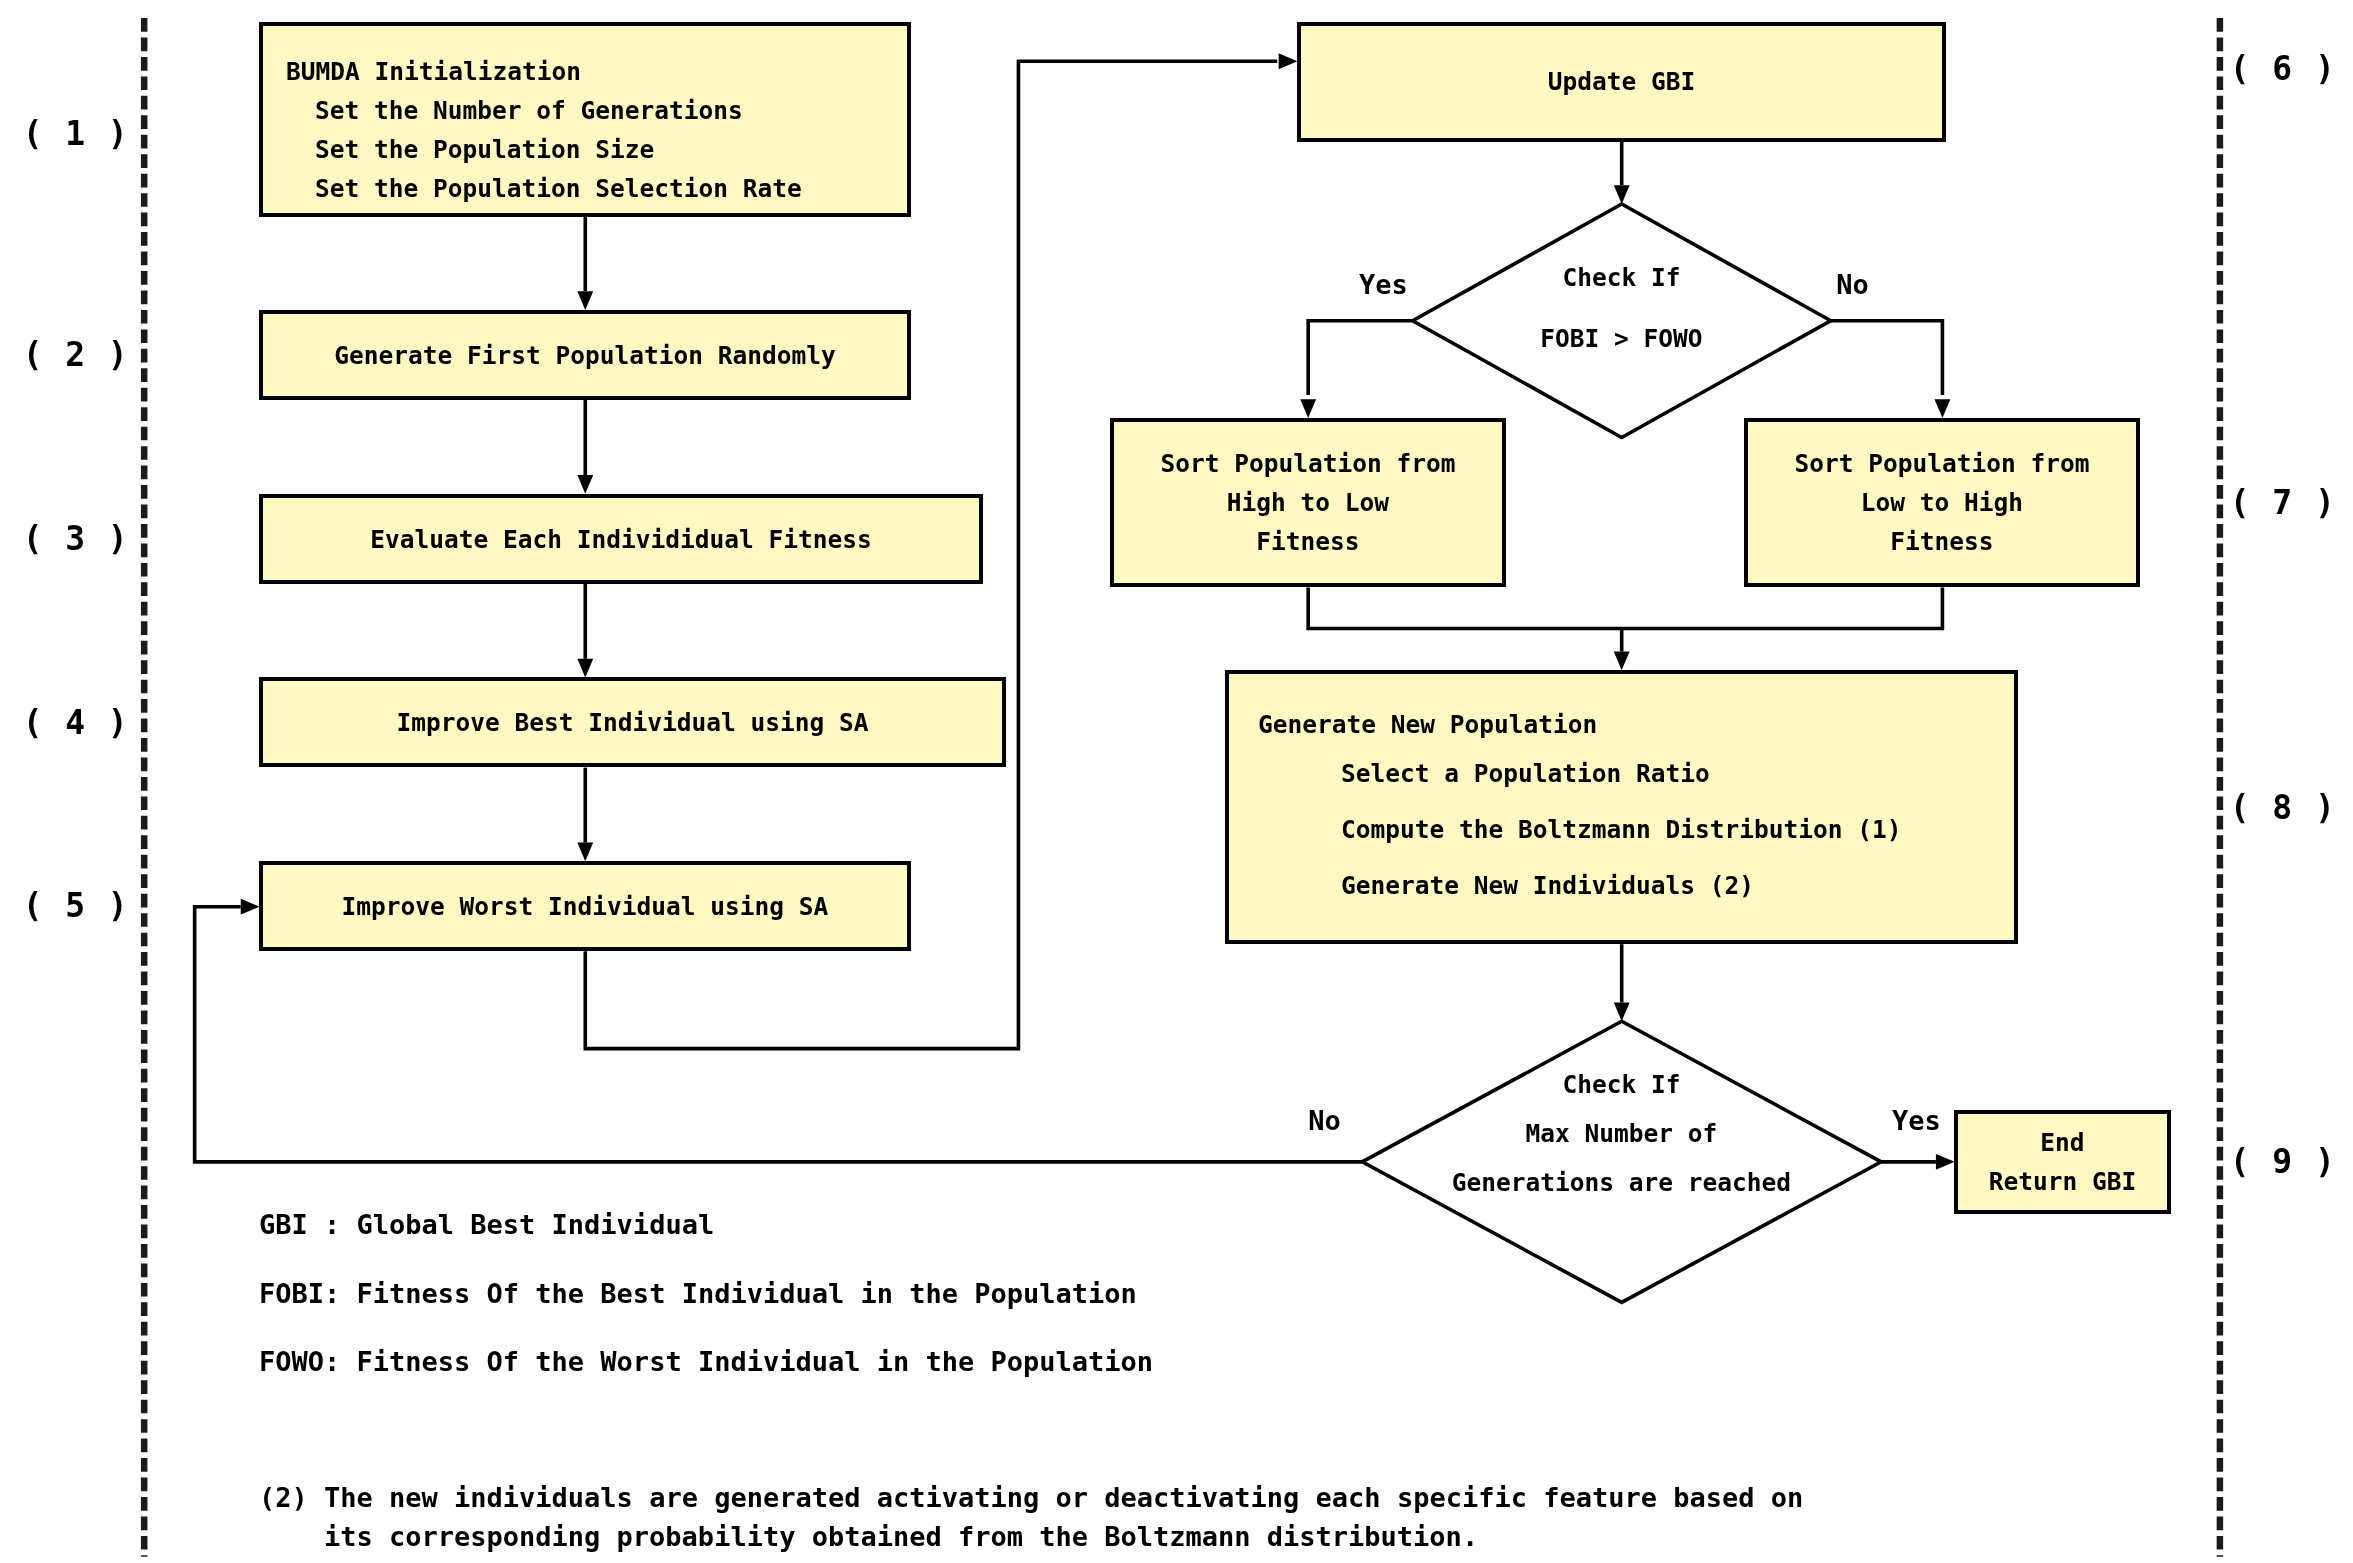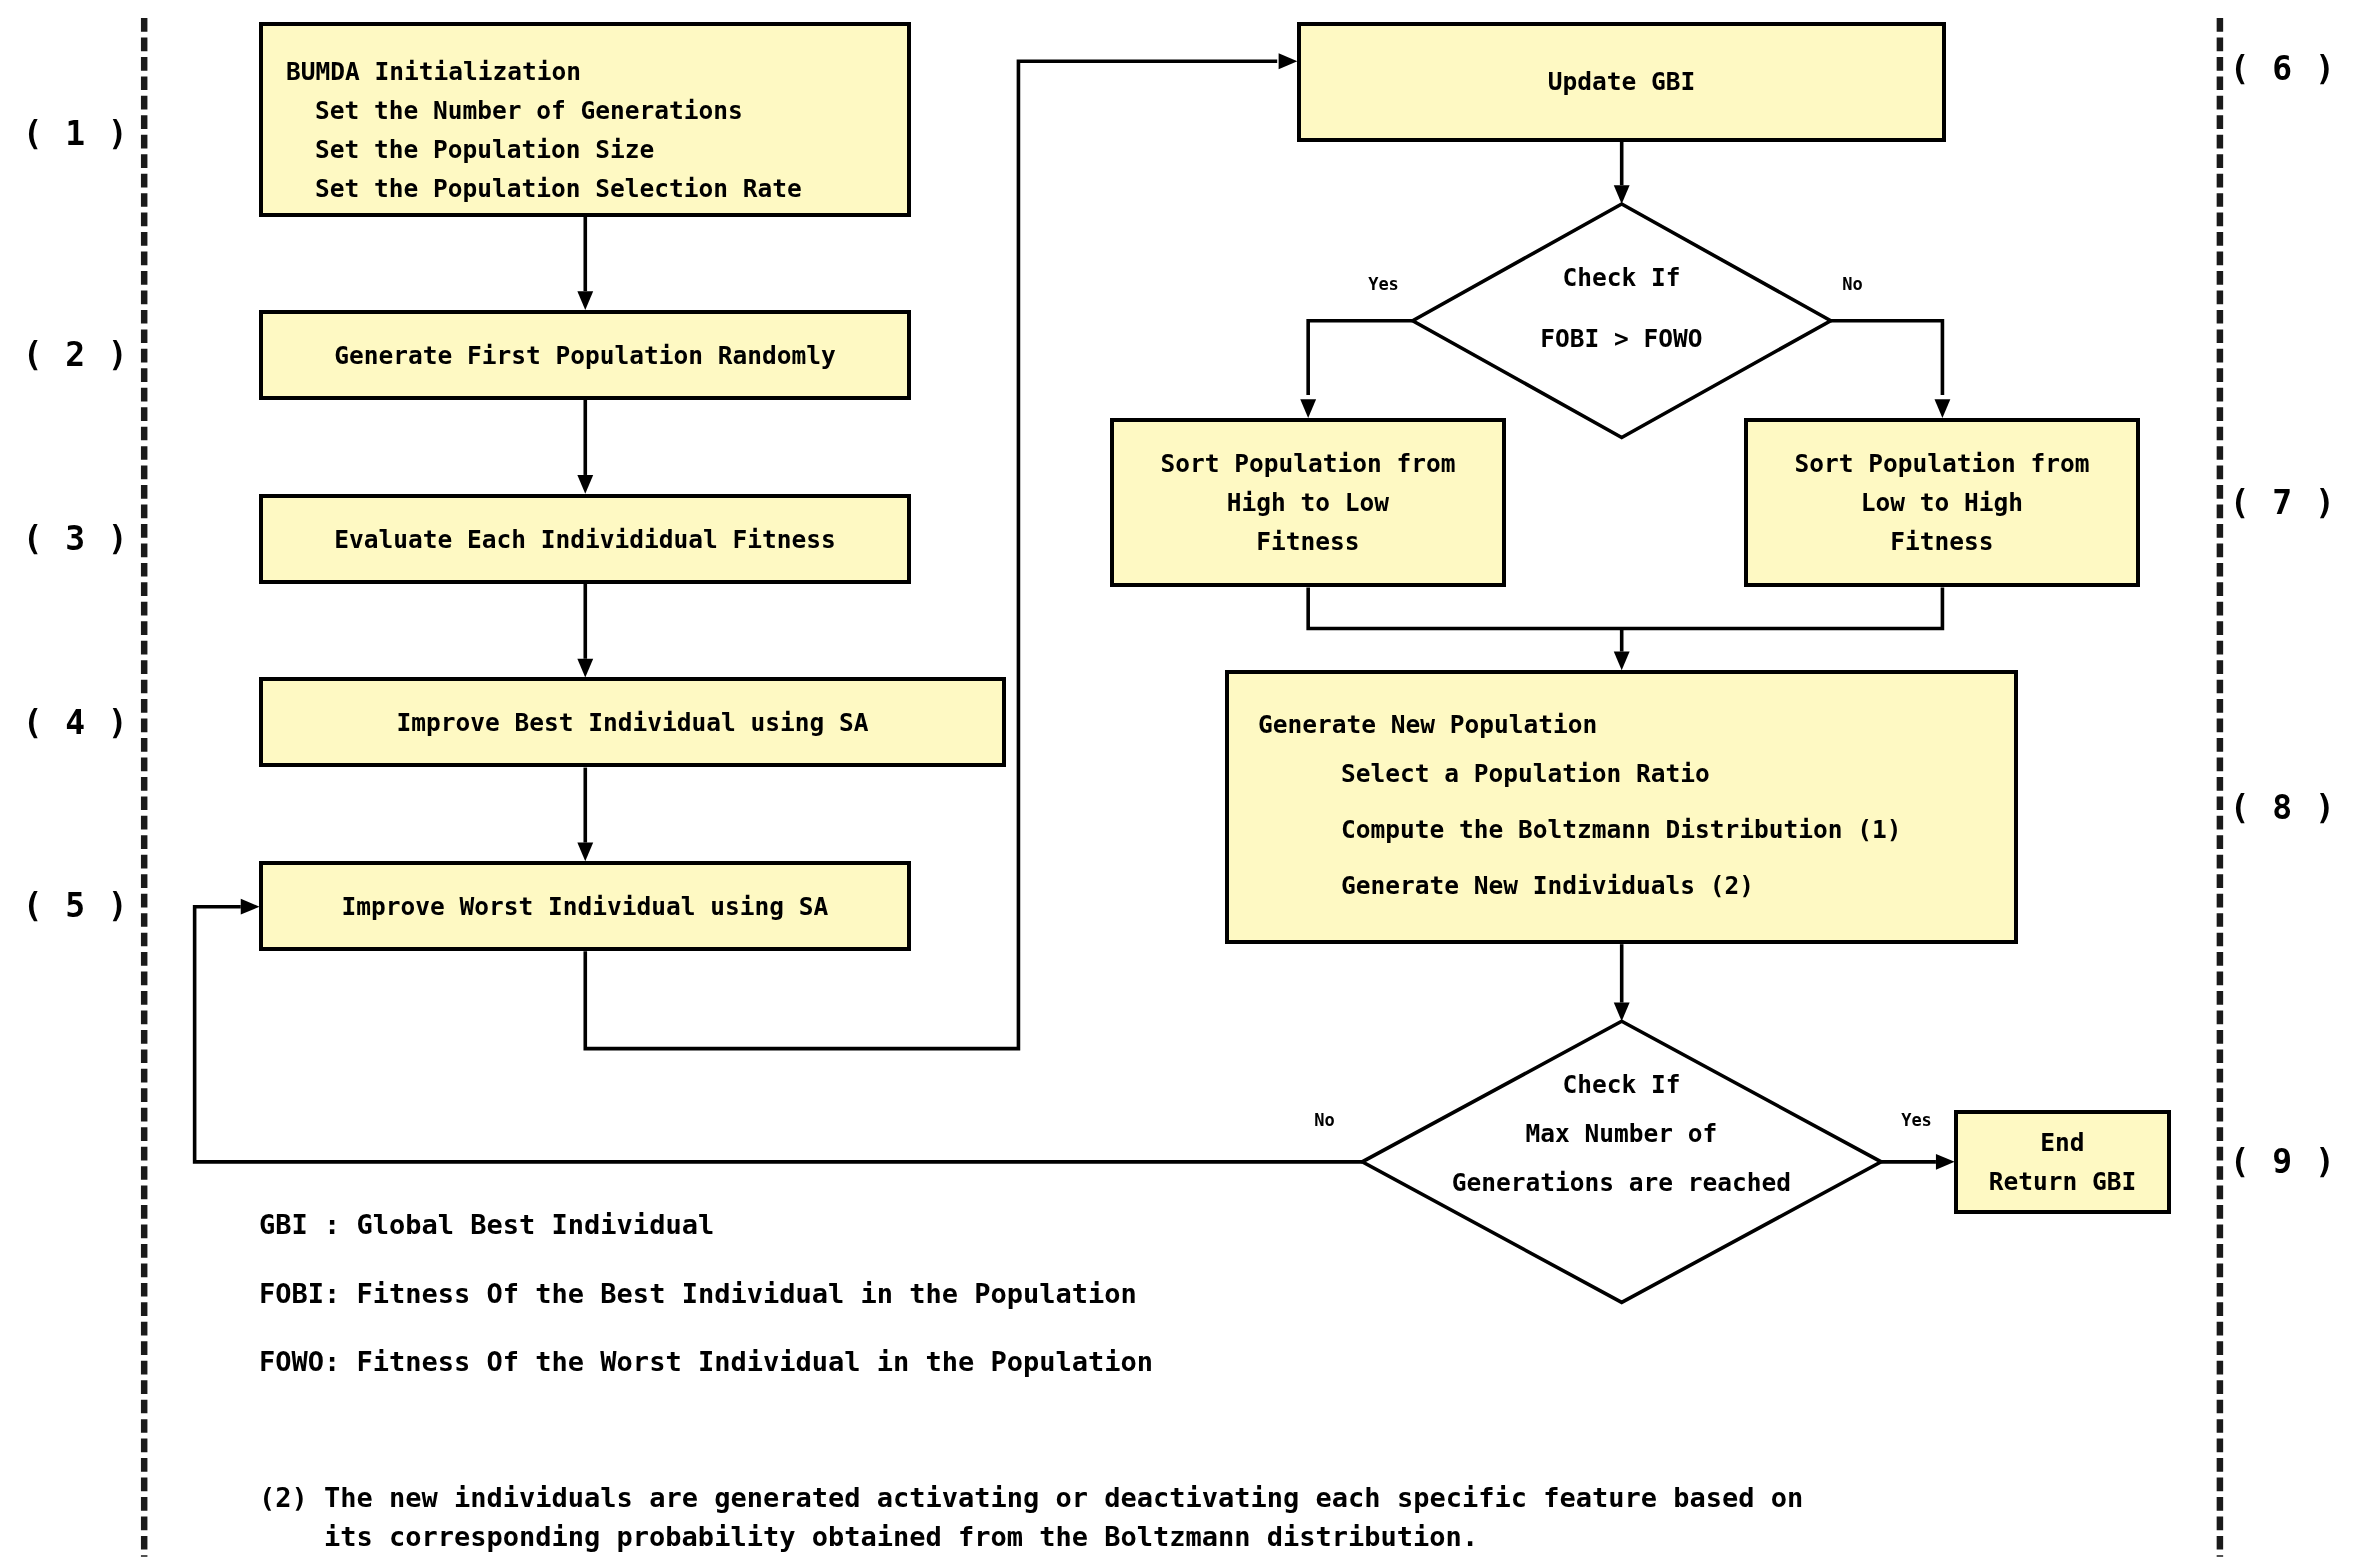--- a/index.html
+++ b/index.html
@@ -24,21 +24,21 @@
   }
   .box.center {
     display: flex;
     flex-direction: column;
     align-items: center;
     justify-content: center;
     text-align: center;
   }
   .flow-label {
     position: absolute;
-    font-size: 17px;
+    font-size: 27px;
     line-height: 39px;
     text-align: center;
     background: transparent;
   }
   .step-label {
     position: absolute;
     width: 130px;
     font-size: 33px;
     line-height: 43px;
     text-align: center;
@@ -120,21 +120,21 @@
     <div>BUMDA Initialization</div>
     <div style="padding-left:29px;">Set the Number of Generations</div>
     <div style="padding-left:29px;">Set the Population Size</div>
     <div style="padding-left:29px;">Set the Population Selection Rate</div>
   </div>
 
   <div class="box center" style="left:259px; top:310px; width:652px; height:90px;">
     <div>Generate First Population Randomly</div>
   </div>
 
-  <div class="box center" style="left:259px; top:494px; width:652px; height:90px;">
+  <div class="box center" style="left:259px; top:494px; width:724px; height:90px;">
     <div>Evaluate Each Individidual Fitness</div>
   </div>
 
   <div class="box center" style="left:259px; top:677px; width:747px; height:90px;">
     <div>Improve Best Individual using SA</div>
   </div>
 
   <div class="box center" style="left:259px; top:861px; width:652px; height:90px;">
     <div>Improve Worst Individual using SA</div>
   </div>

